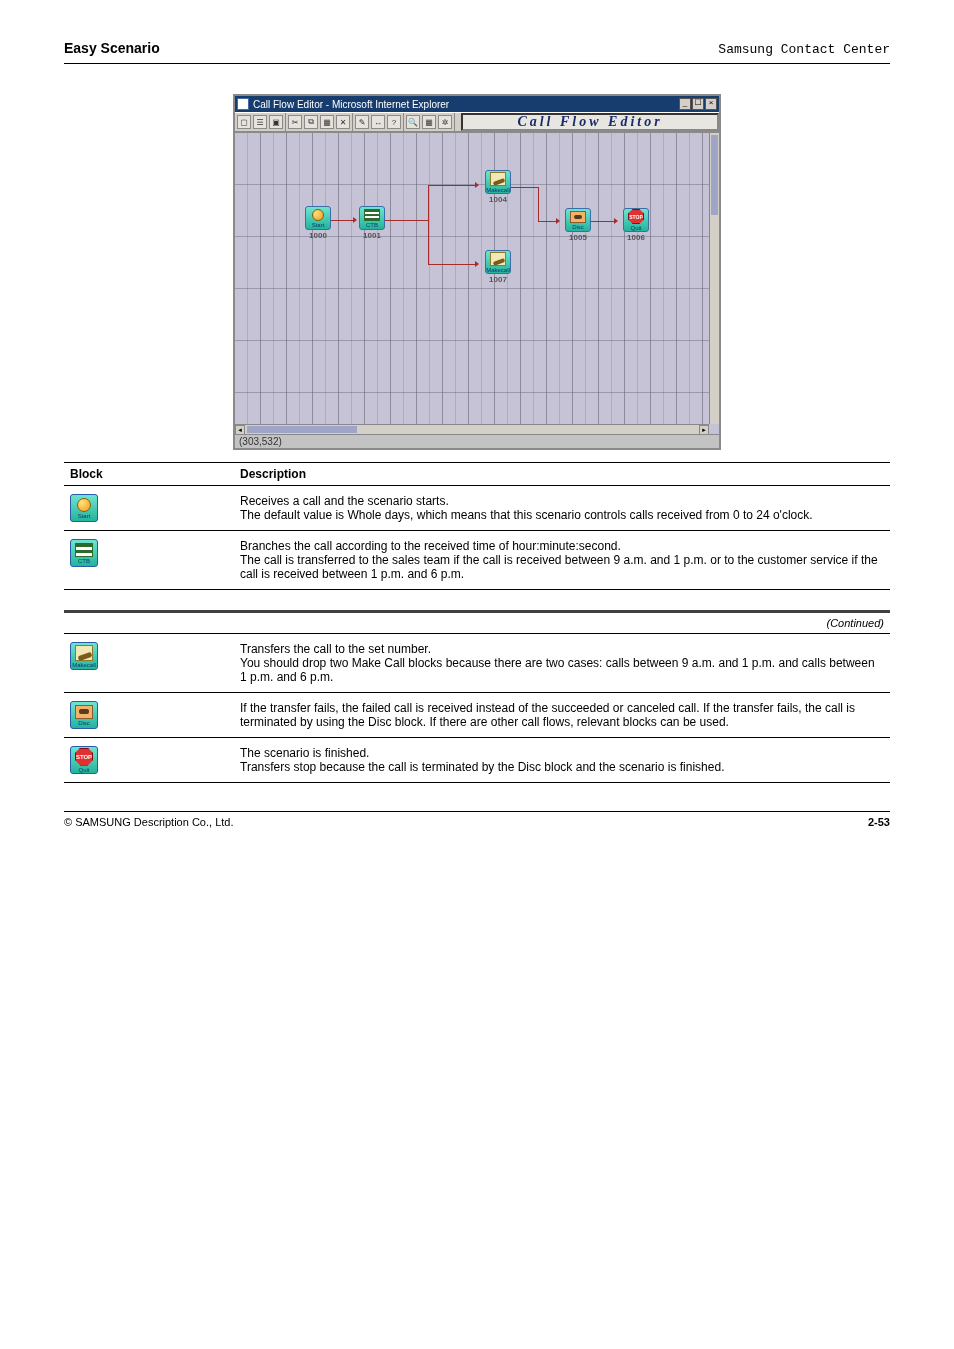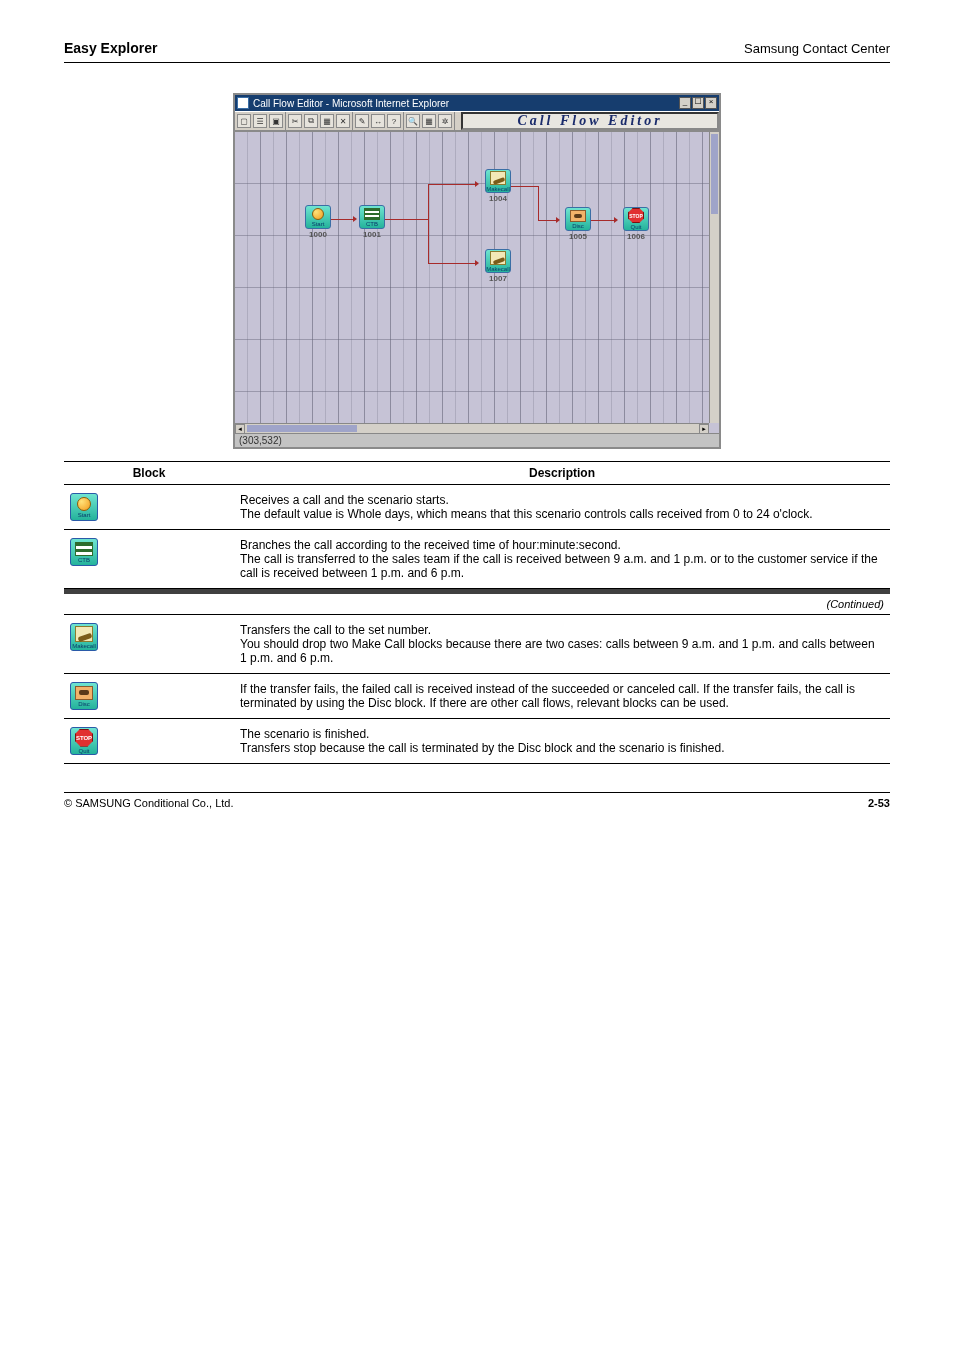--- a/index.html
+++ b/index.html
@@ -16,21 +16,21 @@
   }
   .header-row {
     display: flex;
     justify-content: space-between;
     align-items: baseline;
     border-bottom: 1px solid #000;
     padding-bottom: 6px;
     margin-bottom: 30px;
   }
   .header-left { font-weight: bold; font-size: 14px; }
-  .header-right { font-size: 13px; }
+  .header-right { font-size: 13px; font-family: Liberation Mono, monospace; }
   .figure-area {
     display: flex;
     justify-content: center;
     margin: 10px 0 12px 0;
   }
 
   
   .ie-window {
     width: 488px;
     font-size: 10px;
@@ -242,21 +242,21 @@
     margin: 10px 0 4px;
   }
   table.legend {
     border-collapse: collapse;
     width: 100%;
     font-size: 12px;
   }
   table.legend th {
     border-top: 1px solid #000;
     border-bottom: 1px solid #000;
-    text-align: center;
+    text-align: left;
     padding: 4px 6px;
     font-weight: bold;
     vertical-align: top;
   }
   table.legend td {
     padding: 8px 6px;
     vertical-align: top;
     border-bottom: 1px solid #000;
   }
   table.legend td.iconcell { width: 170px; }
@@ -275,46 +275,47 @@
   .legend-icon.makecall .t{width:18px;height:16px;background:#f2e8b6;border:1px solid #8a7b2d;position:relative;}
   .legend-icon.makecall .t::before{content:"";position:absolute;left:2px;top:8px;width:14px;height:5px;background:#7a5c1a;border-radius:2px;transform:rotate(-20deg);}
   .legend-icon.disc{background:linear-gradient(#6fe4d0,#24b39b);}
   .legend-icon.disc .db{width:18px;height:14px;background:#f2b26a;border:1px solid #8a5b2d;display:flex;align-items:center;justify-content:center;}
   .legend-icon.disc .db::before{content:"";width:10px;height:5px;background:#5a3a1a;border-radius:2px;}
   .legend-icon.quit{background:linear-gradient(#6fe4d0,#24b39b);}
   .legend-icon.quit .st{width:18px;height:18px;background:#e13030;border:1px solid #7a1010;clip-path:polygon(30% 0,70% 0,100% 30%,100% 70%,70% 100%,30% 100%,0 70%,0 30%);display:flex;align-items:center;justify-content:center;color:#fff;font-size:6px;font-weight:bold;}
   .legend-icon .lbl{font-size:6px;margin-top:1px;color:#0a3a6a;}
 
   .row-continued {
-    border-top: 5px solid #404040;
+    border-top: 3px solid #404040;
     border-bottom: 1px solid #000;
     padding: 4px 6px;
     font-style: italic;
     font-size: 11px;
+    margin-top: 20px;
   }
 
   .footer-row {
     display: flex;
     justify-content: space-between;
     align-items: baseline;
     border-top: 1px solid #000;
     padding-top: 4px;
     margin-top: 28px;
     font-size: 11px;
   }
   .footer-row .left { }
   .footer-row .right { font-weight: bold; }
 </style>
 </head>
 <body>
 
 <div class="page">
 
   <div class="header-row">
-    <div class="header-left">Easy Explorer</div>
+    <div class="header-left">Easy Scenario</div>
     <div class="header-right">Samsung Contact Center</div>
   </div>
 
   <div class="figure-area">
     <div class="ie-window">
       <div class="ie-titlebar">
         <div class="title-left">
           <span class="ie-icon"></span>
           <span>Call Flow Editor - Microsoft Internet Explorer</span>
         </div>
@@ -493,17 +494,17 @@
               <div class="lbl">Quit</div>
             </div>
         </td>
         <td style="white-space:pre-line;margin-top:28px;">The scenario is finished.
 Transfers stop because the call is terminated by the Disc block and the scenario is finished.</td>
       </tr>
     </tbody>
   </table>
 
   <div class="footer-row">
-    <div class="left">© SAMSUNG Conditional Co., Ltd.</div>
+    <div class="left">© SAMSUNG Description Co., Ltd.</div>
     <div class="right">2-53</div>
   </div>
 
 </div>
 
 </body></html>

